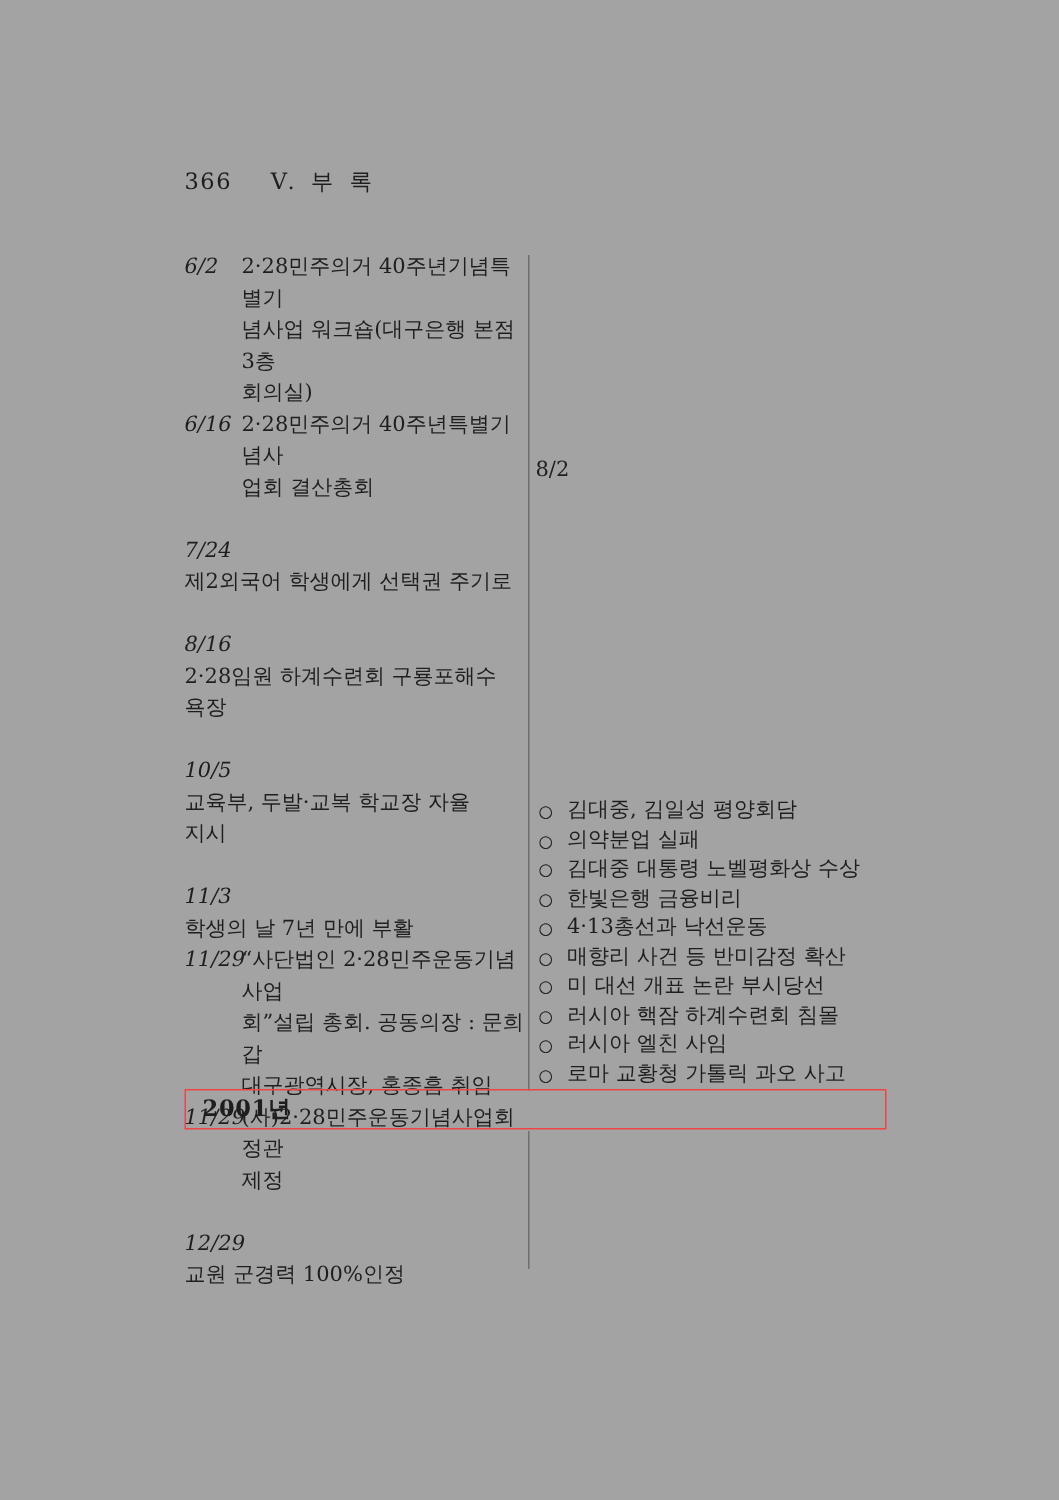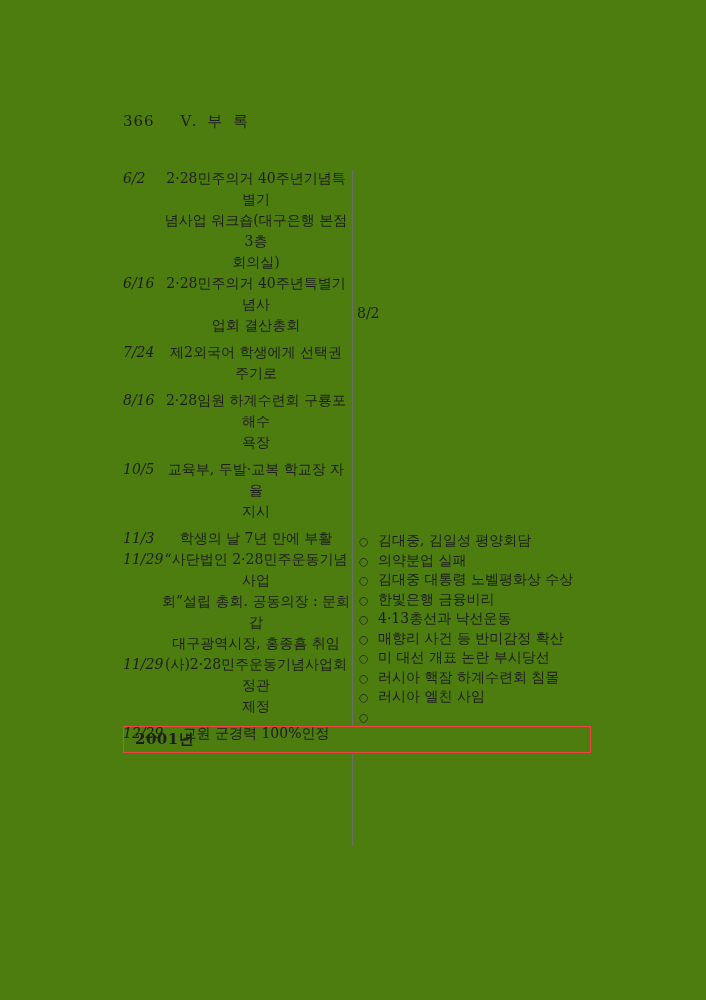--- a/index.html
+++ b/index.html
@@ -1,19 +1,19 @@
 <!DOCTYPE html>
 <html><head>
 <meta charset="utf-8">
 <style>
   html,body{margin:0;padding:0;background:#e8e8e8;}
   .page{
     position:relative;
     width:706px;height:1000px;
-    background:#4d7c0f;
+    background:#a3a3a3;
     font-family:"DejaVu Serif","Liberation Serif",serif;
     color:#1e1e1e;
     overflow:hidden;
     margin:0 auto;
   }
   
   .header{
     position:absolute;left:123px;top:112px;
     font-size:15px;letter-spacing:1px;
   }
@@ -21,25 +21,25 @@
   .header .section{letter-spacing:3px;}
 
   
   .vrule{position:absolute;width:1px;background:#6e6e6e;}
   .vrule.upper{left:352px;top:170px;height:557px;}
   .vrule.lower{left:352px;top:754px;height:92px;}
 
   
   .entry{display:flex;align-items:flex-start;}
   .entry .date{flex:none;font-size:14px;line-height:21px;}
-  .entry .text{flex:1;font-size:14px;line-height:21px;white-space:pre-wrap;text-align:center;}
+  .entry .text{flex:1;font-size:14px;line-height:21px;white-space:pre-wrap;}
 
   .left-col{position:absolute;left:123px;top:168px;width:228px;}
   .left-col .entry .date{width:38px;font-style:italic;}
-  .left-col .entry.gap{margin-top:6px;}
+  .left-col .entry.gap{margin-top:21px;flex-direction:column;}
 
   .right-entry{position:absolute;left:357px;top:303px;width:236px;}
   .right-entry .date{width:29px;}
 
   
   .highlights{
     position:absolute;left:359px;top:531px;width:236px;
     list-style:none;margin:0;padding:0;
   }
   .highlights li{
@@ -161,20 +161,21 @@
     <li>
       <span class="bullet">○</span>
       <span>러시아 핵잠 하계수련회 침몰</span>
     </li>
     <li>
       <span class="bullet">○</span>
       <span>러시아 엘친 사임</span>
     </li>
     <li>
       <span class="bullet">○</span>
+      <span>로마 교황청 가톨릭 과오 사고</span>
     </li>
   </ul>
 
   <div class="year-box">
     <span>2001년</span>
   </div>
 
 
 </div>
 

